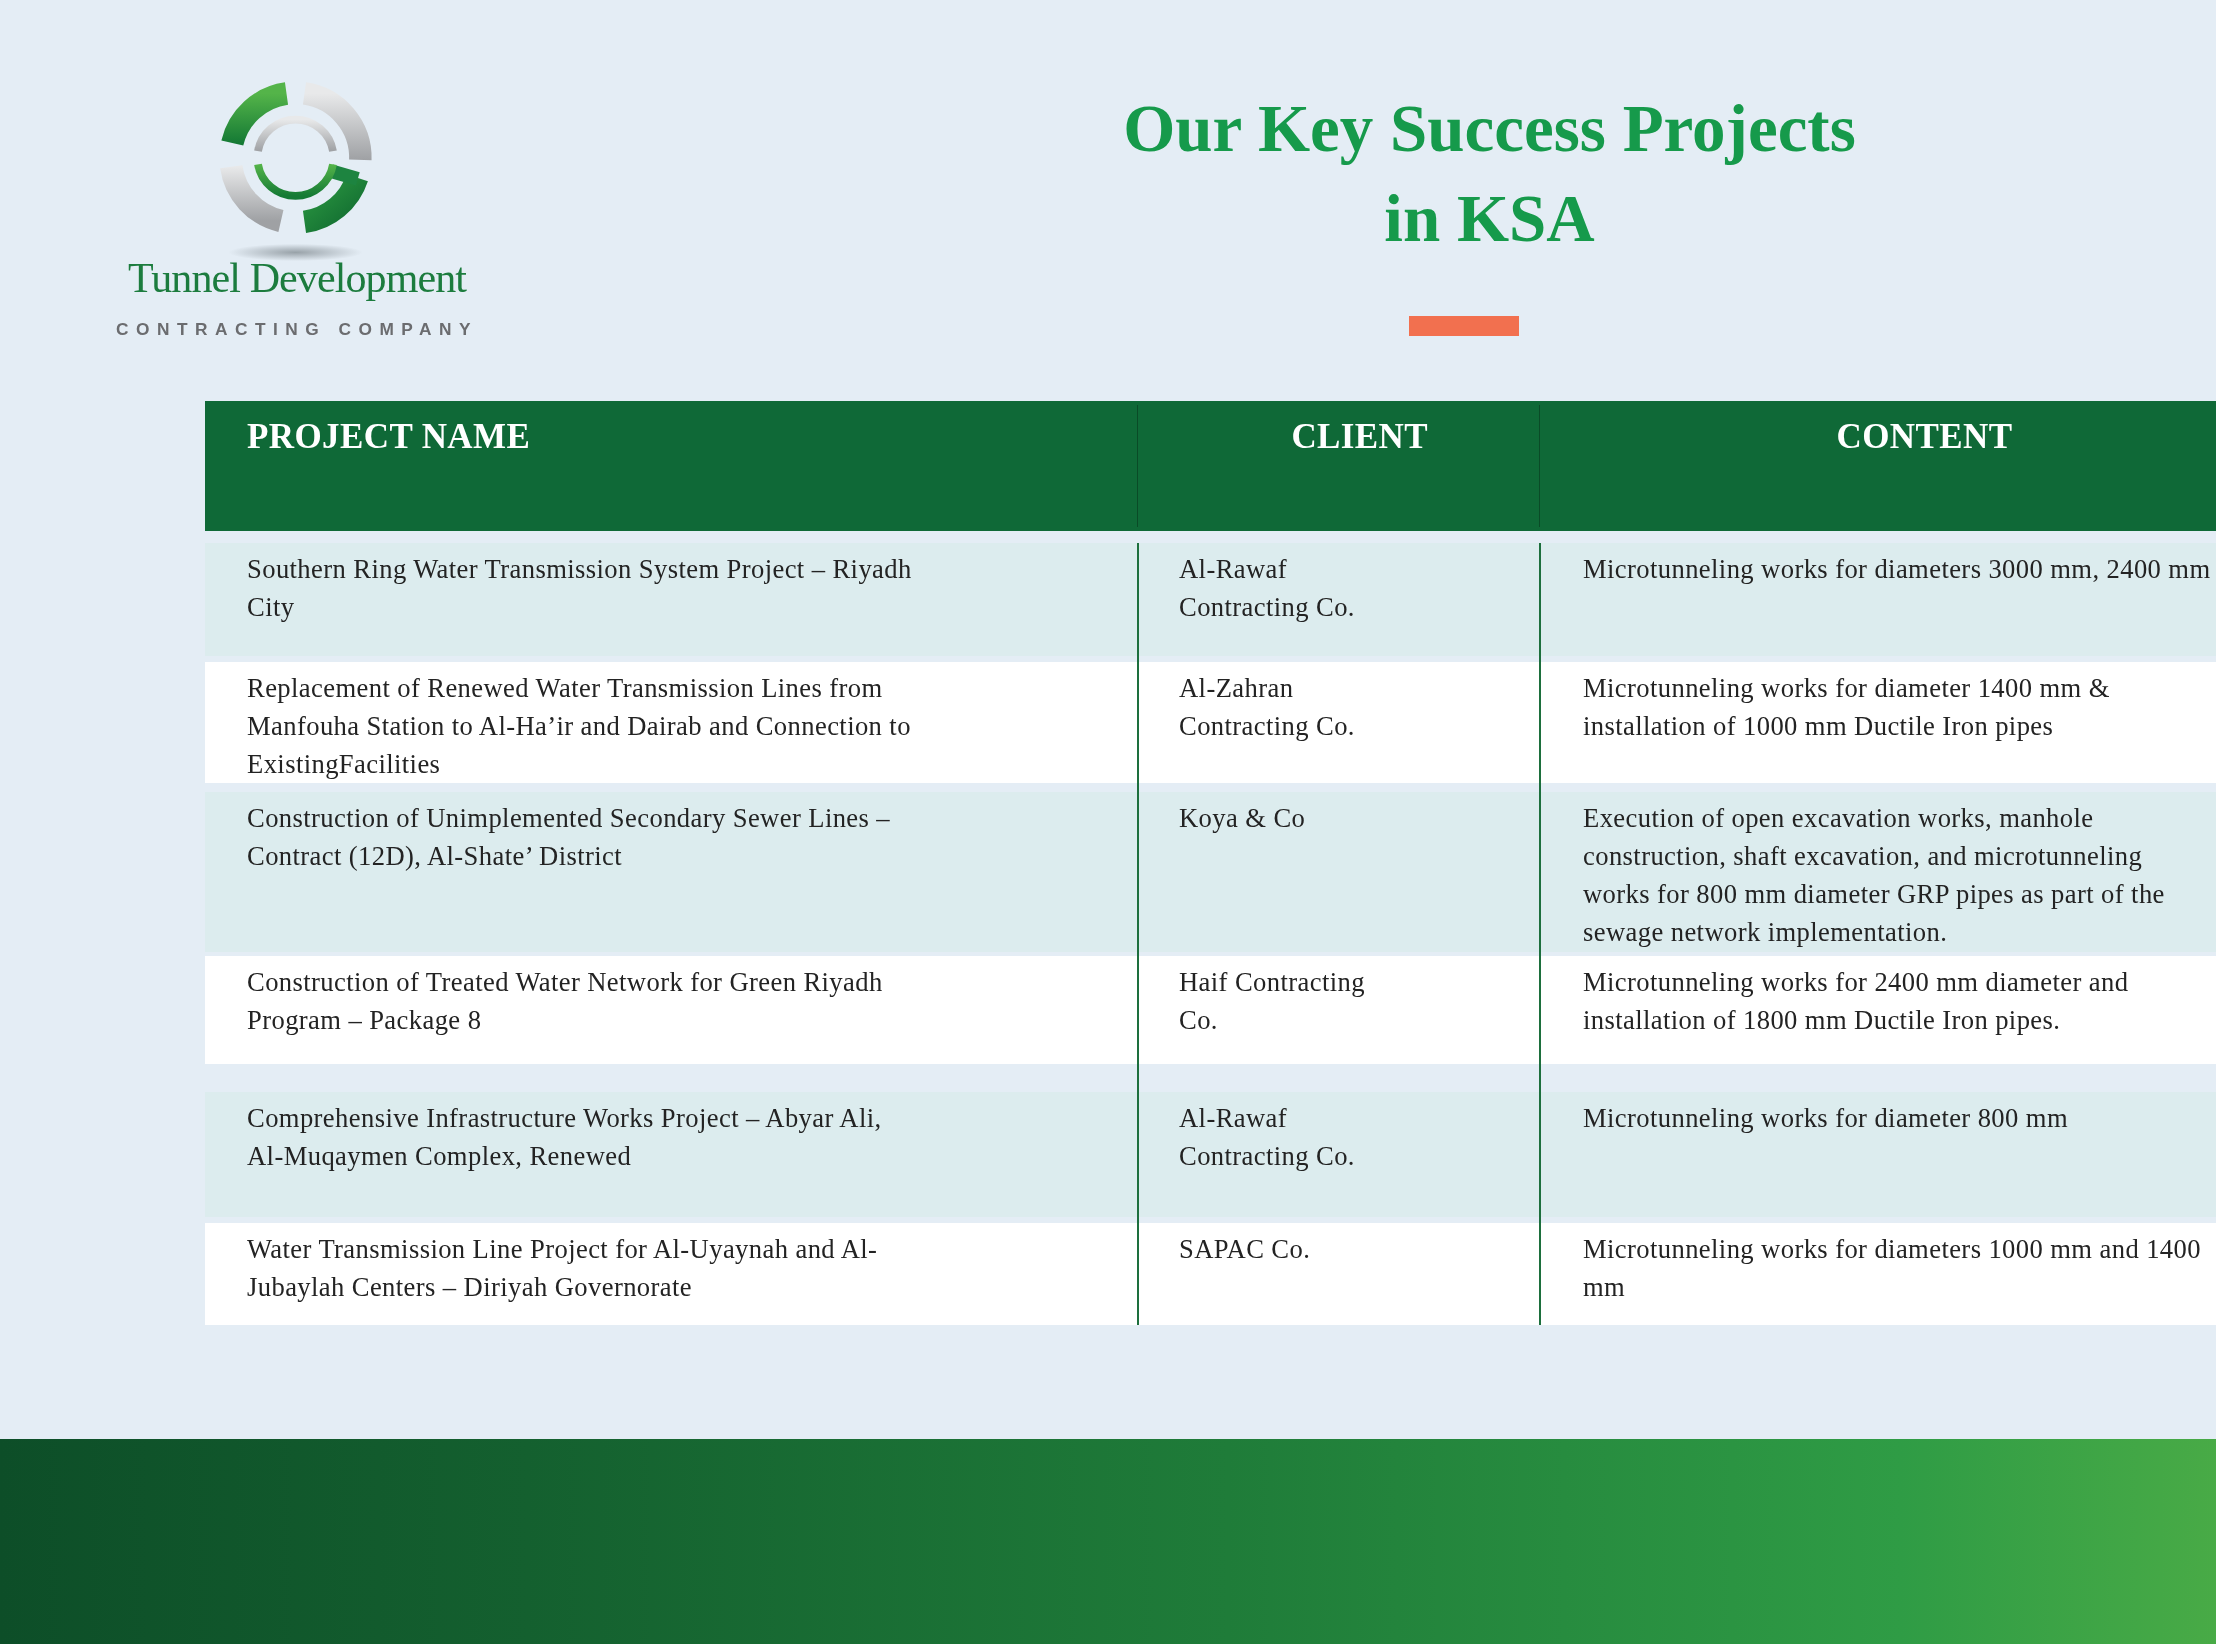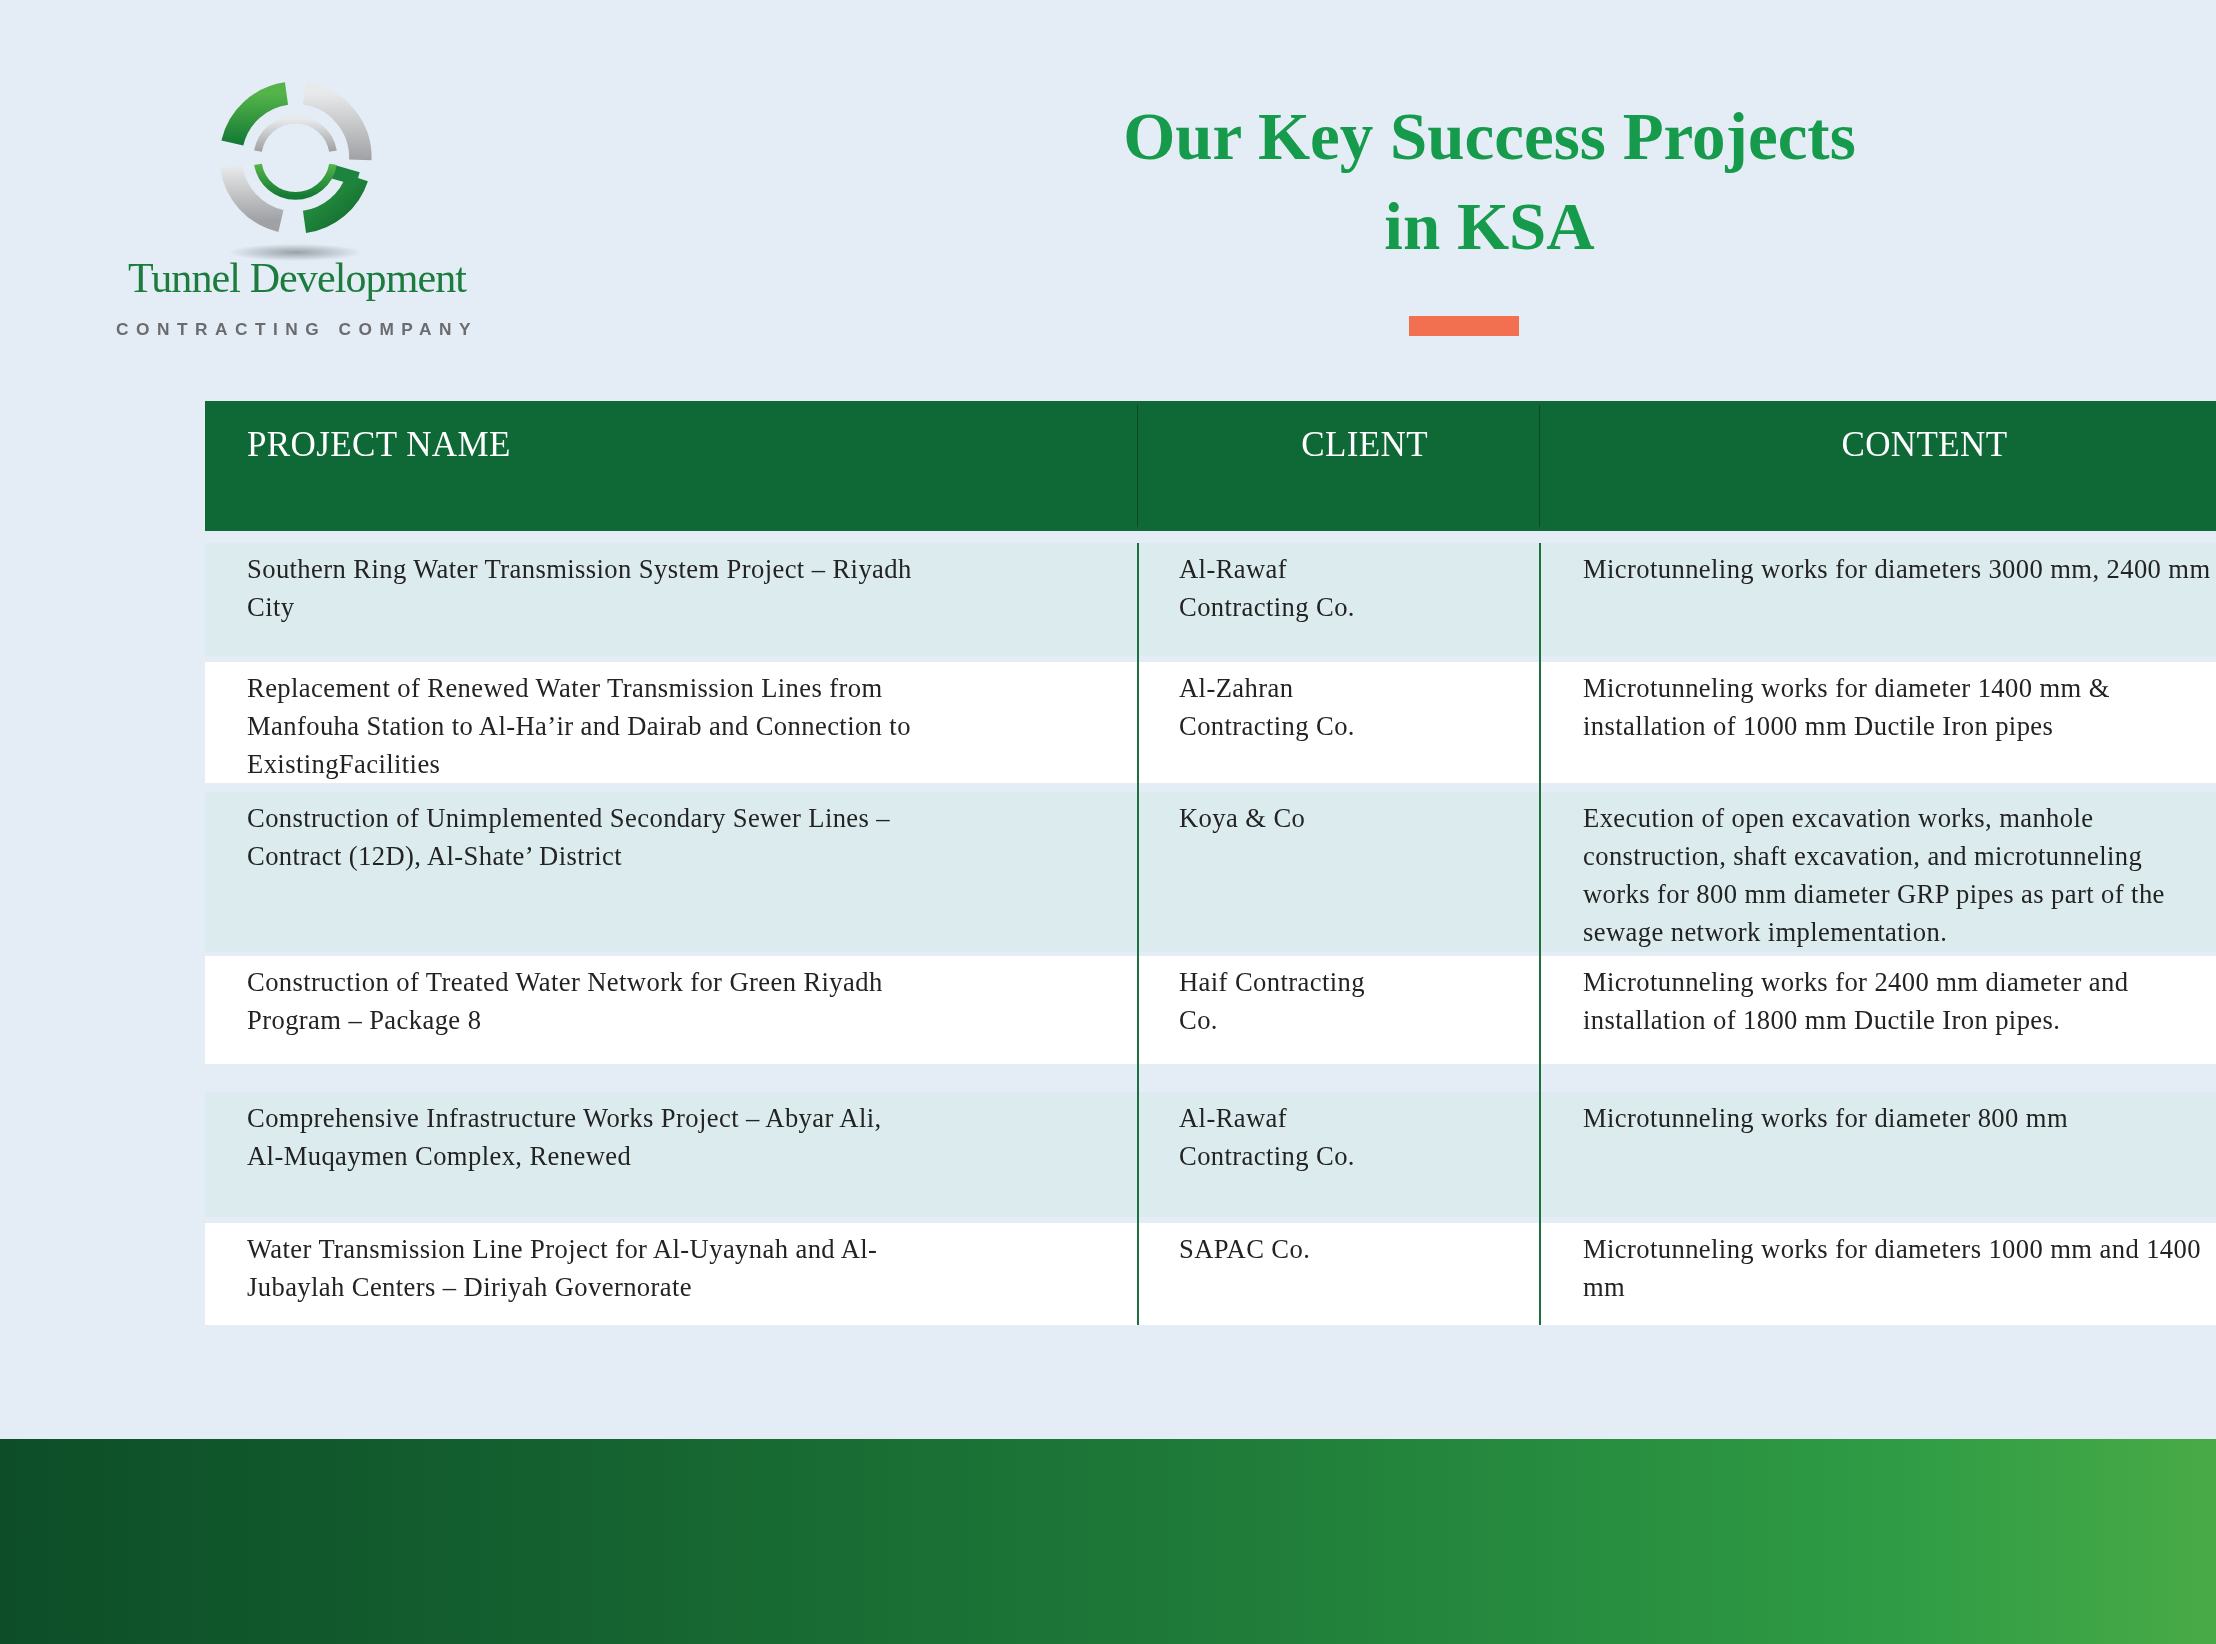--- a/index.html
+++ b/index.html
@@ -18,38 +18,38 @@
     font-family:Liberation Serif, serif;
     font-size:42px; color:#1c7c3e; letter-spacing:-0.9px; white-space:nowrap;
   }
   .logo-subtitle {
     margin-top:17px; font-family:"Liberation Sans", sans-serif;
     font-weight:bold; font-size:17.3px; letter-spacing:7.5px; color:#6b6c6f;
     white-space:nowrap;
   }
 
   
-  .title-block { position:absolute; left:1042px; top:91px; width:895px; text-align:center; }
+  .title-block { position:absolute; left:1042px; top:83px; width:895px; text-align:center; }
   .title-line {
     font-size:67px; font-weight:bold; color:#169a4b; line-height:90px;
     font-family:"Liberation Serif", serif;
   }
   .title-underline {
     position:absolute; left:1409px; top:316px; width:110px; height:20.4px;
     background:#f2704f;
   }
 
   
   .ksa-table { position:absolute; left:205px; top:401px; width:2579px; }
   .thead {
     position:relative; display:flex; height:130px; background:#0f6937;
     color:#ffffff;
   }
   .th {
-    font-size:35px; font-weight:normal; letter-spacing:0.4px; padding-top:24px;
+    font-size:35px; font-weight:bold; letter-spacing:0.4px; padding-top:16px;
   }
   .th-project  { width:932px; padding-left:42px; }
   .th-client   { width:402px;  text-align:right; padding-right:111px; }
   .th-content  { width:891px; text-align:center; padding-right:120px; }
   .thead-line { position:absolute; top:4.4px; bottom:4.4px; width:1.3px; background:rgba(0,0,0,0.28); }
 
   .tbody { position:relative; margin-top:12px; }
   .row { display:flex; }
   .row.alt   { background:#dcecee; }
   .row.plain { background:#ffffff; }

